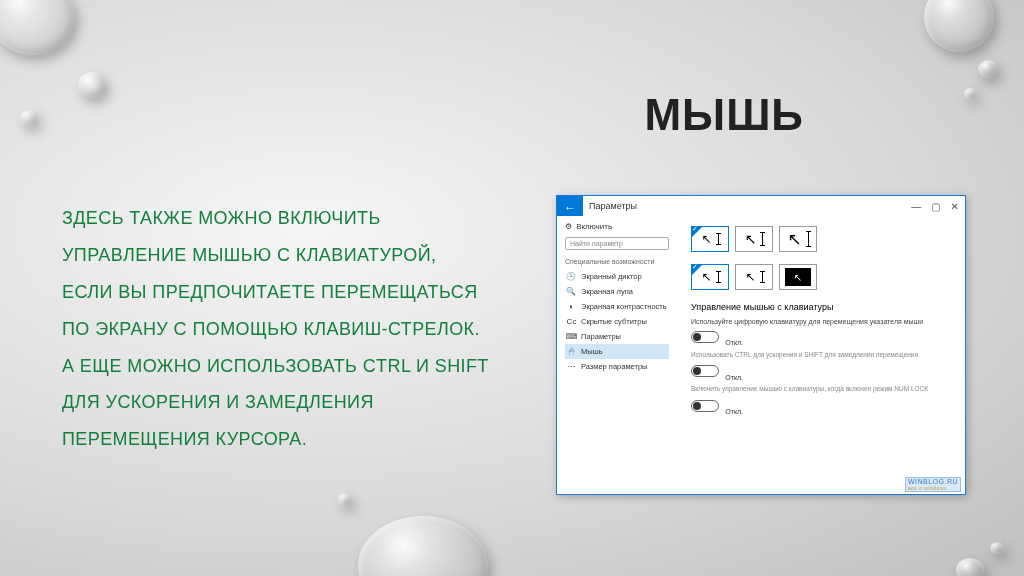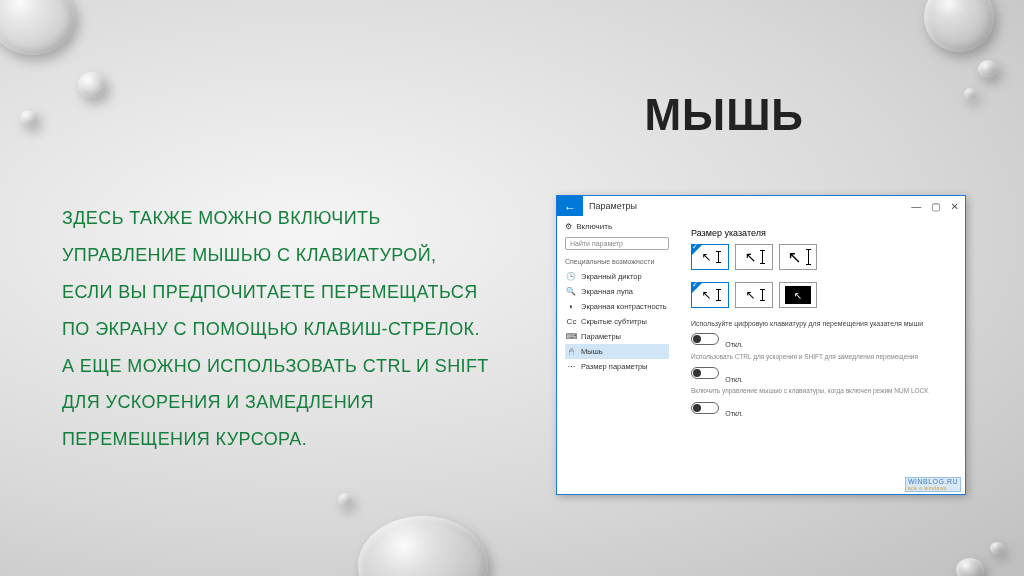--- a/index.html
+++ b/index.html
@@ -244,21 +244,20 @@
         <span>Мышь</span>
       </div>
       <div class="sidebar-item">
         <span class="sb-ico">⋯</span>
         <span>Размер параметры</span>
       </div>
     </div>
 
     <div class="content">
 
-      <div class="sect-h">Размер указателя</div>
       <div class="opt-row">
         <div class="opt-box selected">
           <span class="cursor-glyph cursor-black">↖</span>
           <span class="mini-ibeam"></span>
         </div>
         <div class="opt-box">
           <span class="cursor-glyph cursor-black" style="font-size:14px">↖</span>
           <span class="mini-ibeam" style="height:14px"></span>
         </div>
         <div class="opt-box">
@@ -276,20 +275,21 @@
           <span class="cursor-glyph" style="color:#000">↖</span>
           <span class="mini-ibeam"></span>
         </div>
         <div class="opt-box" style="padding:0;">
           <div class="cursor-box-dark">
               <span>↖</span>
             </div>
         </div>
       </div>
 
+      <div class="sect-h">Управление мышью с клавиатуры</div>
       <div class="sect-desc">Используйте цифровую клавиатуру для перемещения указателя мыши</div>
       <div>
         <span class="toggle"></span>
         <span class="toggle-label">Откл.</span>
       </div>
 
       <div class="tiny">Использовать CTRL для ускорения и SHIFT для замедления перемещения</div>
       <div>
         <span class="toggle"></span>
         <span class="toggle-label">Откл.</span>

